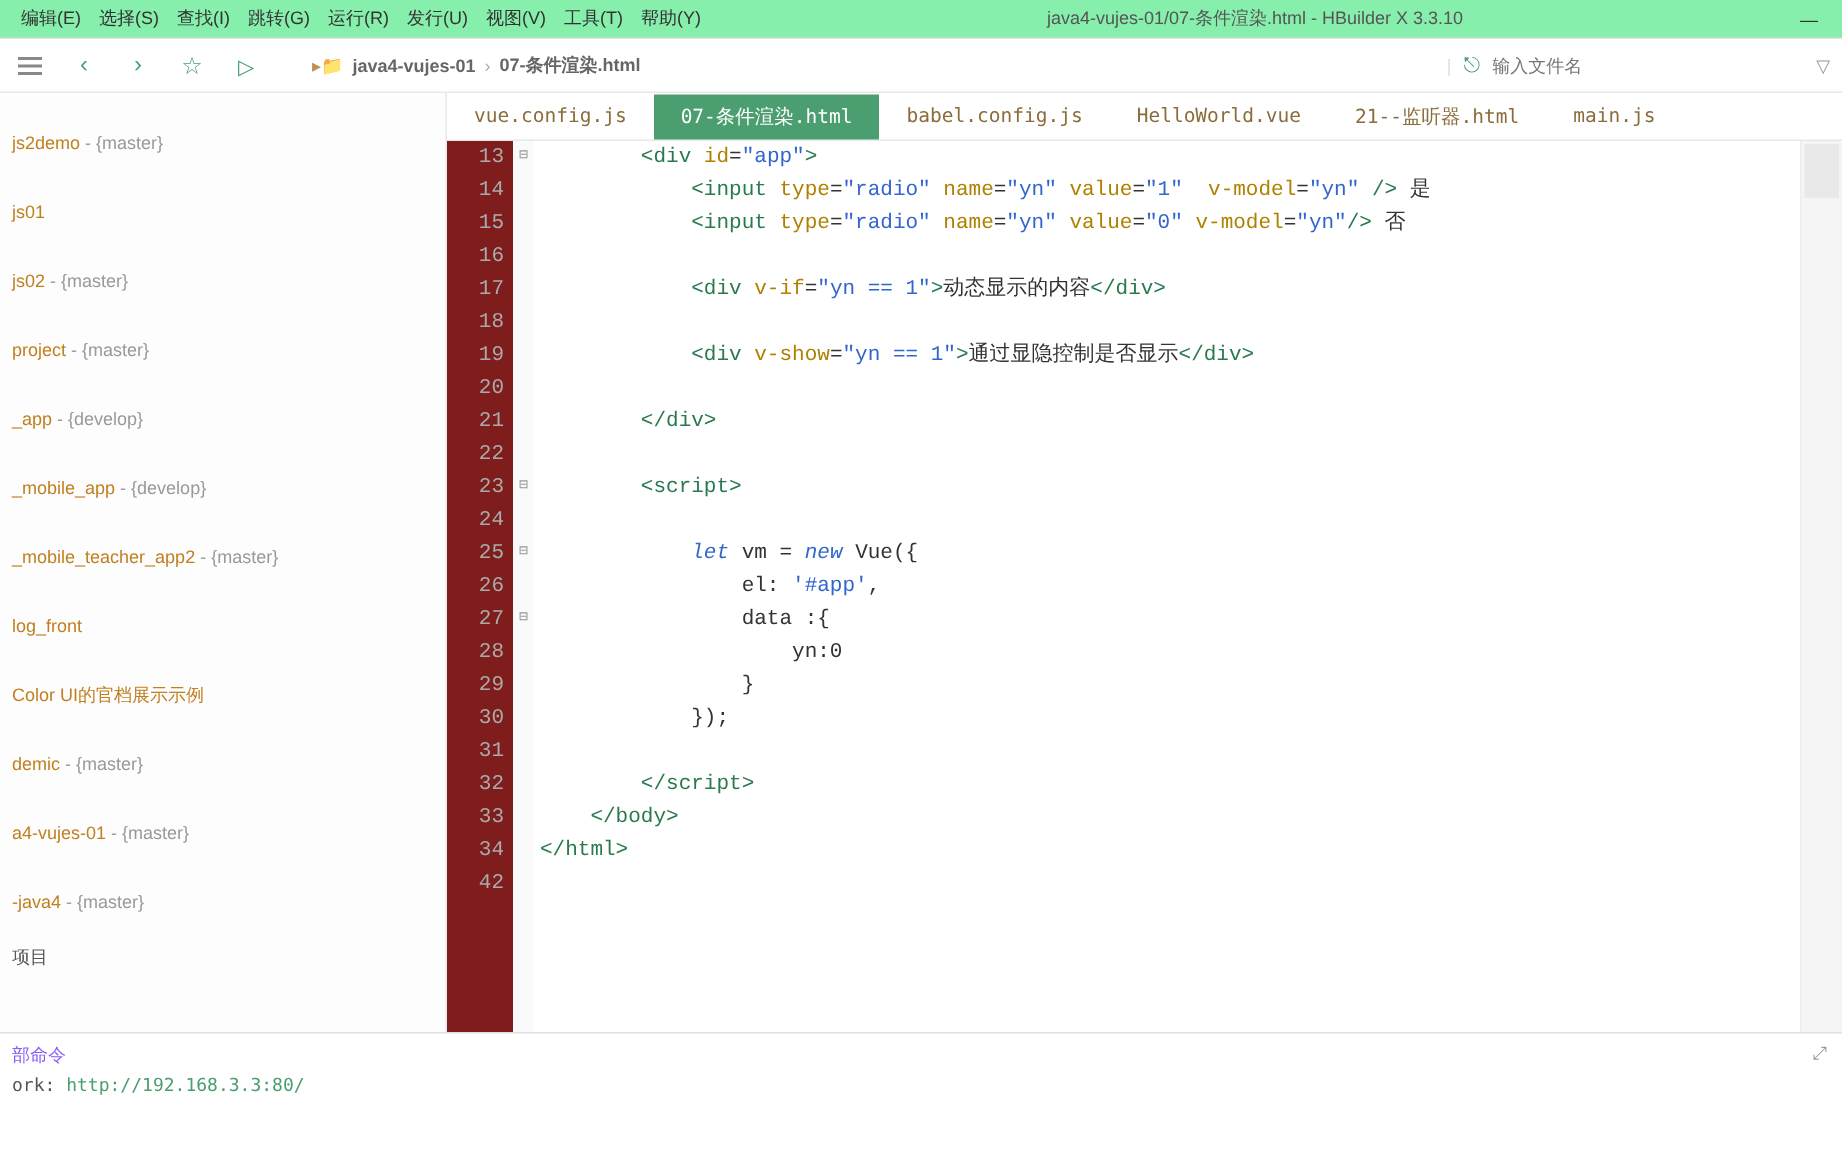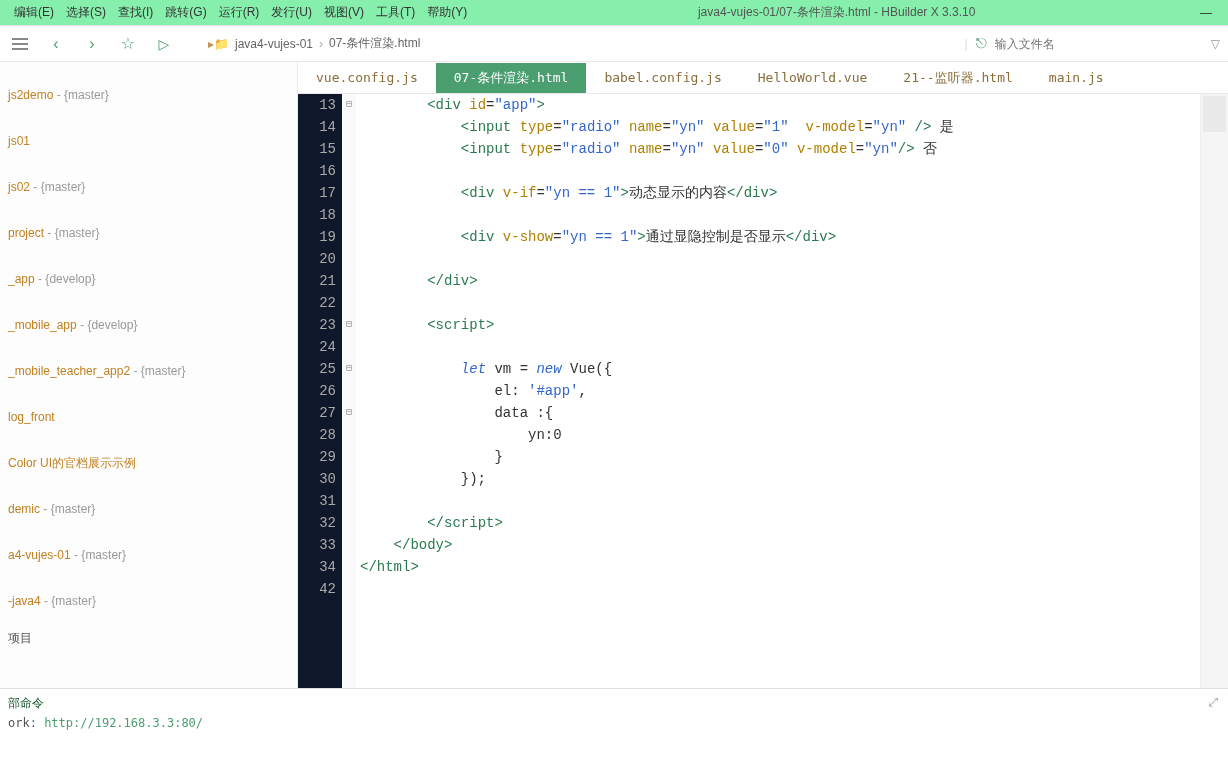--- a/index.html
+++ b/index.html
@@ -9,56 +9,56 @@
     .menubar-item { padding: 2px 6px; cursor: pointer; }
     .title-area { flex: 1; text-align: center; color: #555; font-size: 12px; }
     .window-controls { display: flex; gap: 16px; padding-right: 8px; }
     
     .toolbar { display: flex; align-items: center; height: 36px; padding: 0 8px; border-bottom: 1px solid #e8e8e8; background: #fff; }
     .tb-icon { width: 24px; height: 24px; display: flex; align-items: center; justify-content: center; margin-right: 12px; cursor: pointer; }
     .nav-arrow { color: #4a9e6f; font-size: 16px; }
     .star-icon { color: #4a9e6f; font-size: 16px; }
     .play-icon { color: #4a9e6f; font-size: 14px; }
     .breadcrumb { display: flex; align-items: center; gap: 6px; color: #666; margin-left: 20px; }
-    .breadcrumb-item { cursor: pointer; }
+    .breadcrumb-item { cursor: pointer; font-weight: bold; }
     .breadcrumb-sep { color: #aaa; }
     .search-area { margin-left: auto; display: flex; align-items: center; gap: 8px; }
     .search-icon { color: #4a9e6f; font-size: 14px; }
     .search-input { border: none; outline: none; width: 200px; color: #b91c1c; font-size: 12px; }
     .filter-icon { color: #999; margin-left: 8px; }
     
     .main { display: flex; height: calc(768px - 26px - 36px - 22px - 28px - 30px); }
     
     .sidebar { width: 298px; border-right: 1px solid #e8e8e8; overflow-y: auto; background: #fdfdfd; }
     .tree-item { padding: 4px 8px; cursor: pointer; font-size: 12px; line-height: 18px; margin-top: 20px; }
     .proj-name { color: #c08020; }
     .branch { color: #999; }
     .project-label { padding: 8px; color: #555; font-size: 12px; margin-top: 8px; }
     
     .editor-area { flex: 1; display: flex; flex-direction: column; background: #fff; }
     .tabs { display: flex; height: 32px; border-bottom: 1px solid #e8e8e8; align-items: center; }
     .tab { padding: 6px 18px; cursor: pointer; color: #8a6d3b; font-size: 13px; font-family: Consolas, monospace; }
     .tab.active { background: #4a9e6f; color: #fff; }
     
     .code-area { flex: 1; display: flex; font-family: Consolas, "Courier New", monospace; font-size: 14px; position: relative; overflow: hidden; }
-    .gutter { width: 44px; text-align: right; padding-right: 6px; color: #aaa; background: #0f172a; line-height: 22px; user-select: none; }
+    .gutter { width: 44px; text-align: right; padding-right: 6px; color: #aaa; background: #7f1d1d; line-height: 22px; user-select: none; }
     .gutter-line { height: 22px; }
     .fold-col { width: 14px; background: #fafafa; line-height: 22px; color: #999; font-size: 10px; }
     .fold-mark { height: 22px; text-align: center; }
     .code { flex: 1; line-height: 22px; white-space: pre; padding-left: 4px; }
     .code-line { height: 22px; }
     .tag { color: #2a7a4f; }
     .attr { color: #b08000; }
     .str { color: #3366cc; }
     .kw { color: #3366cc; font-style: italic; }
     .minimap { width: 28px; background: #f5f5f5; border-left: 1px solid #eee; }
     .minimap-content { margin: 2px; height: 120px; background: linear-gradient(#ddd 30%, transparent 30%); opacity: 0.5; }
     
     .console { height: 110px; border-top: 1px solid #e0e0e0; background: #fff; padding: 6px 8px; font-family: Consolas, monospace; font-size: 12px; position: relative; }
-    .console-label { color: #14532d; margin-bottom: 4px; }
+    .console-label { color: #8b5cf6; margin-bottom: 4px; }
     .console-line { color: #555; }
     .console-url { color: #4a9e6f; }
     .console-expand { position: absolute; right: 10px; top: 6px; color: #999; cursor: pointer; }
     
     svg { display: block; }
   </style>
 </head>
 <body>
 
 <div class="menubar">

